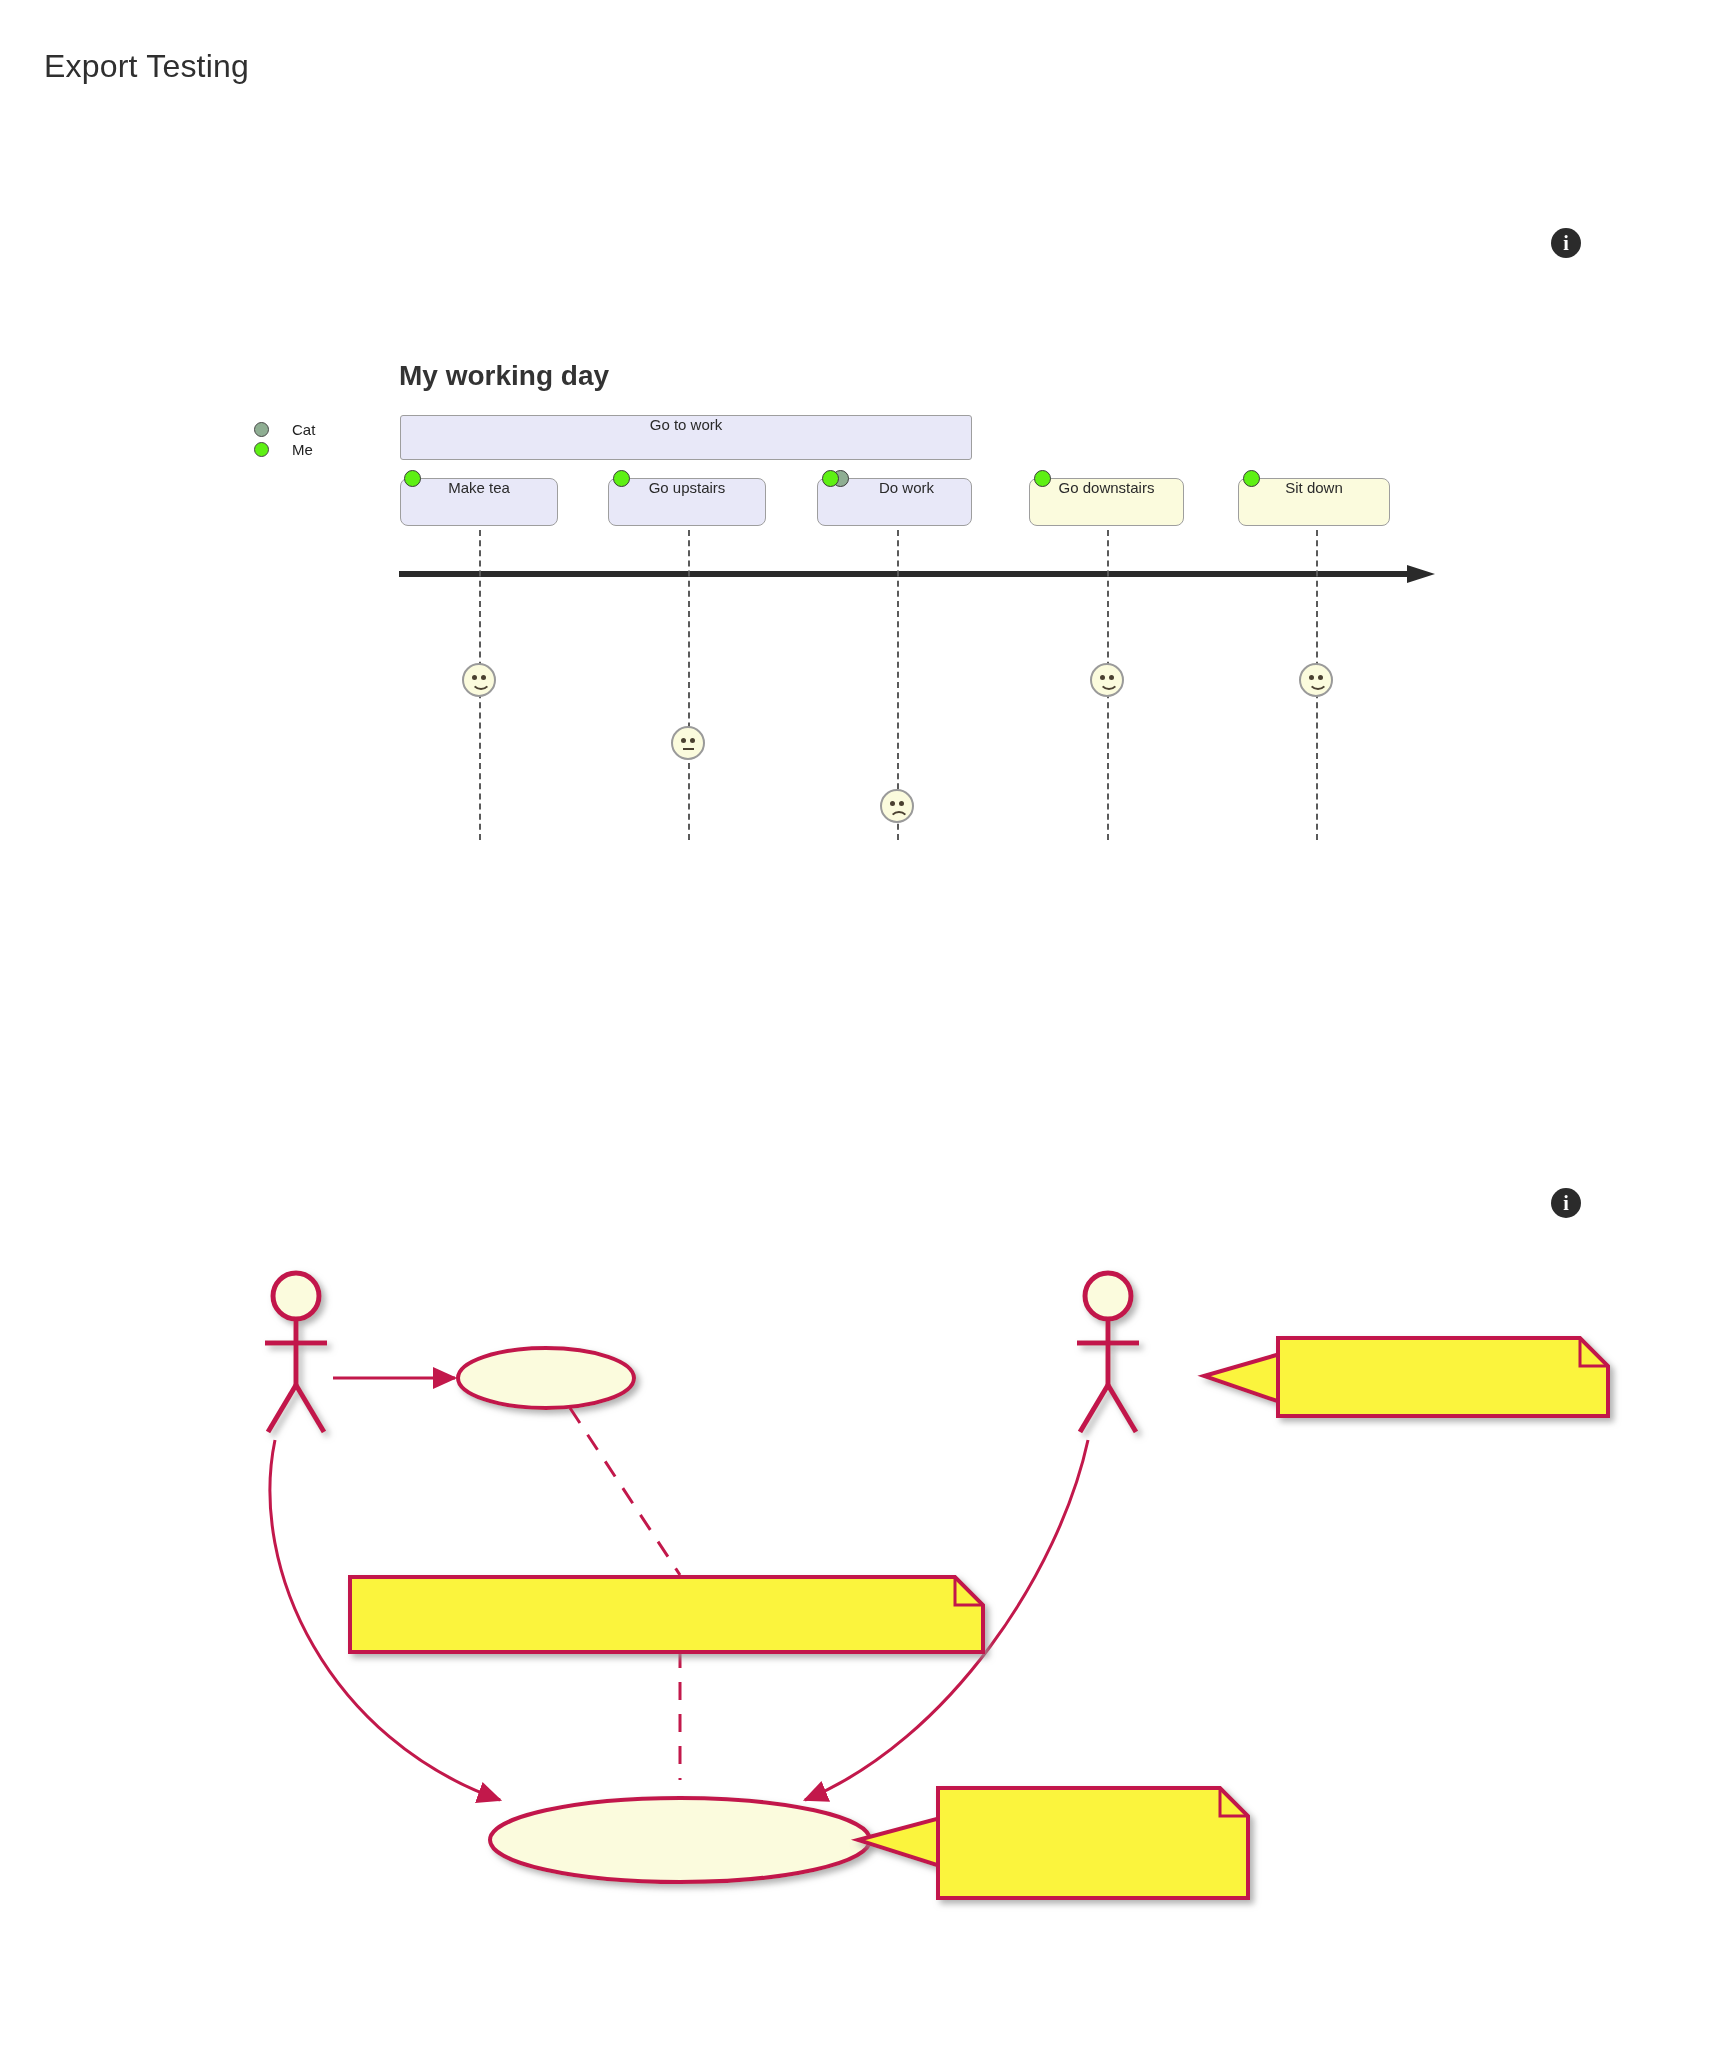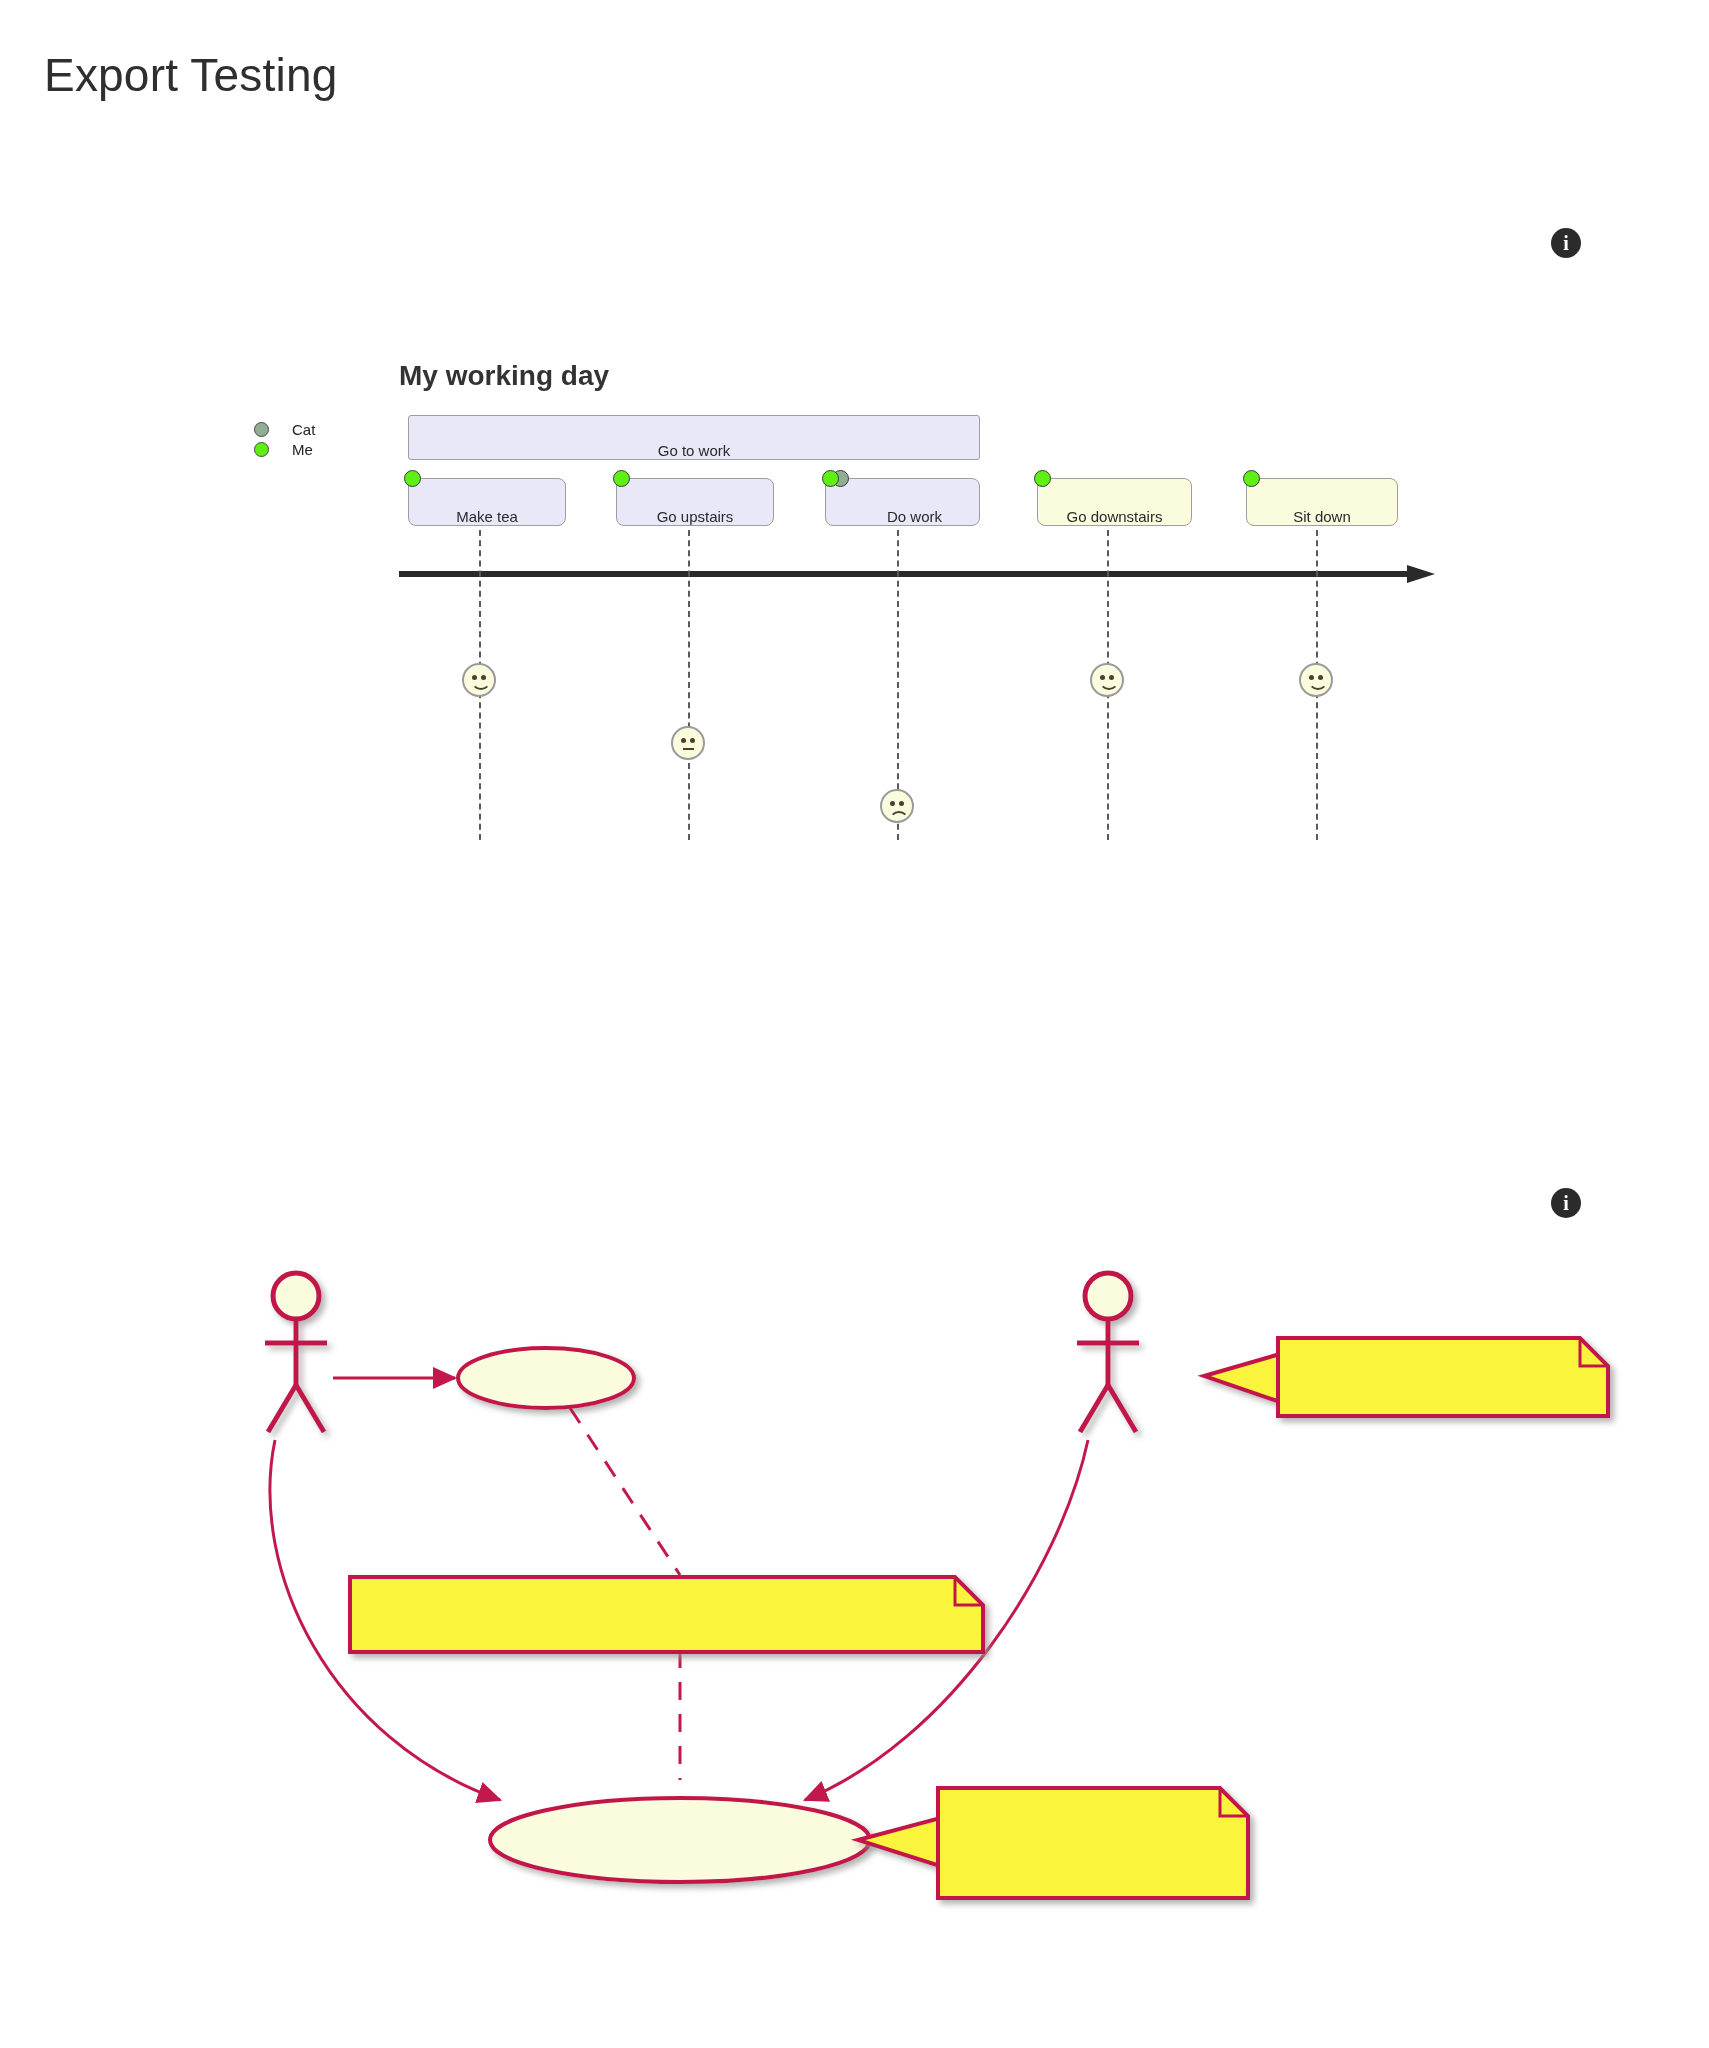--- a/index.html
+++ b/index.html
@@ -13,21 +13,21 @@
     position: relative;
     font-family: "Liberation Sans", sans-serif;
     overflow: hidden;
   }
 
   
   #page-title {
     position: absolute;
     left: 44px;
     top: 48px;
-    font-size: 46px;
+    font-size: 32px;
     font-weight: 400;
     color: #2f2f2f;
     letter-spacing: 0.2px;
     white-space: nowrap;
   }
 
   
   .info-badge {
     position: absolute;
     width: 30px;
@@ -92,26 +92,25 @@
     white-space: nowrap;
   }
 
   
   .gantt-bar {
     position: absolute;
     box-sizing: border-box;
     border: 1px solid #9e9e9e;
     border-radius: 3px;
     display: flex;
-    align-items: flex-end;
+    align-items: flex-start;
     justify-content: center;
     font-size: 15px;
     color: #2a2a2a;
     white-space: nowrap;
-    margin-left: 8px;
   }
   .gantt-bar.parent { height: 45px; }
   .gantt-bar.child  { height: 48px; border-radius: 8px; }
   .fill-blue  { background: #e8e8f8; }
   .fill-cream { background: #fbfbdd; }
 
   
   .milestone {
     position: absolute;
     width: 17px;

